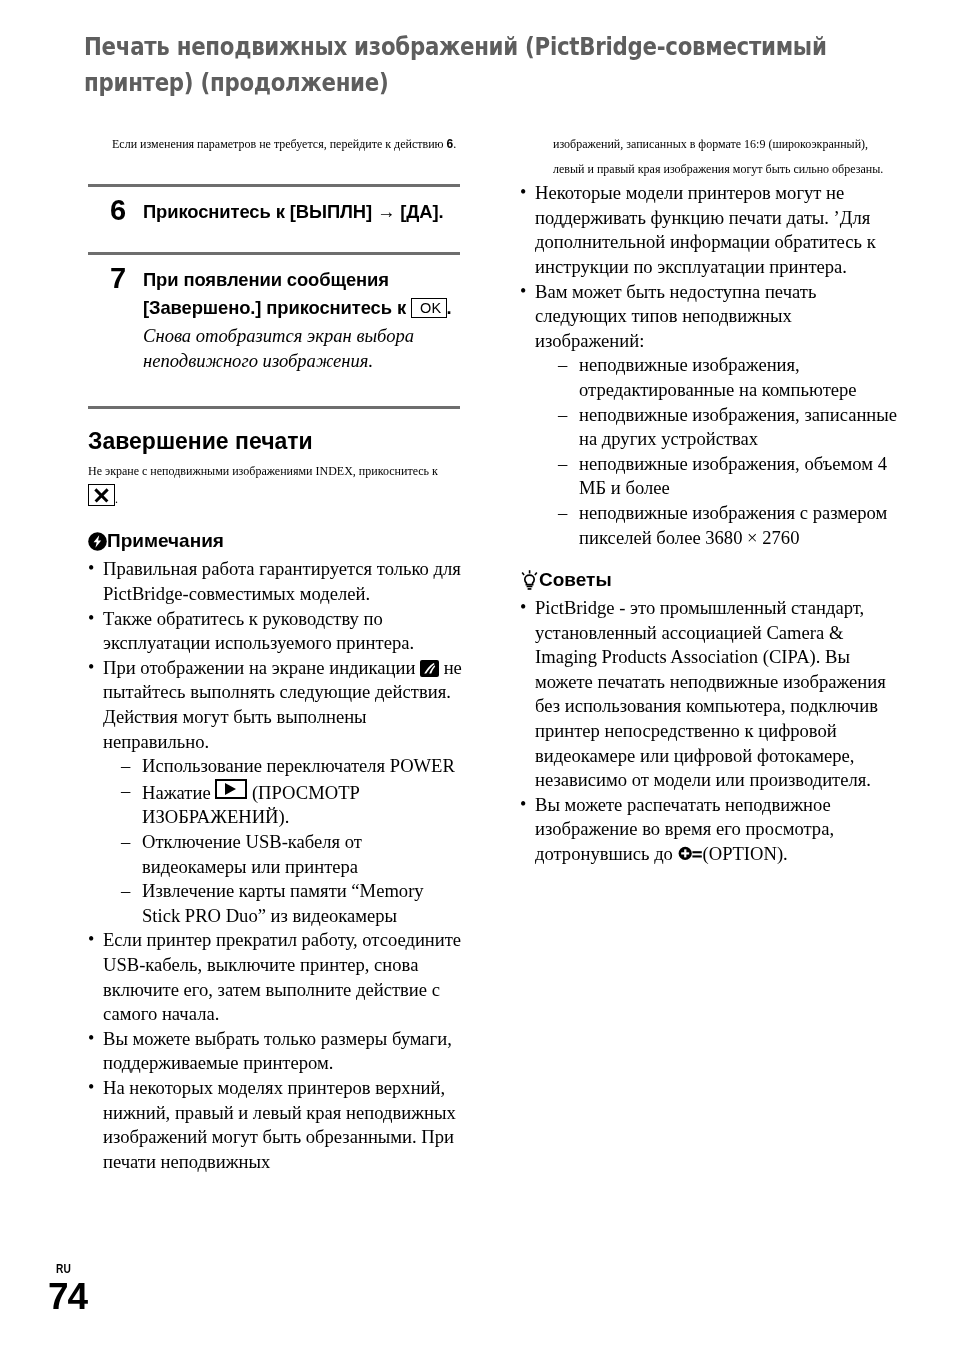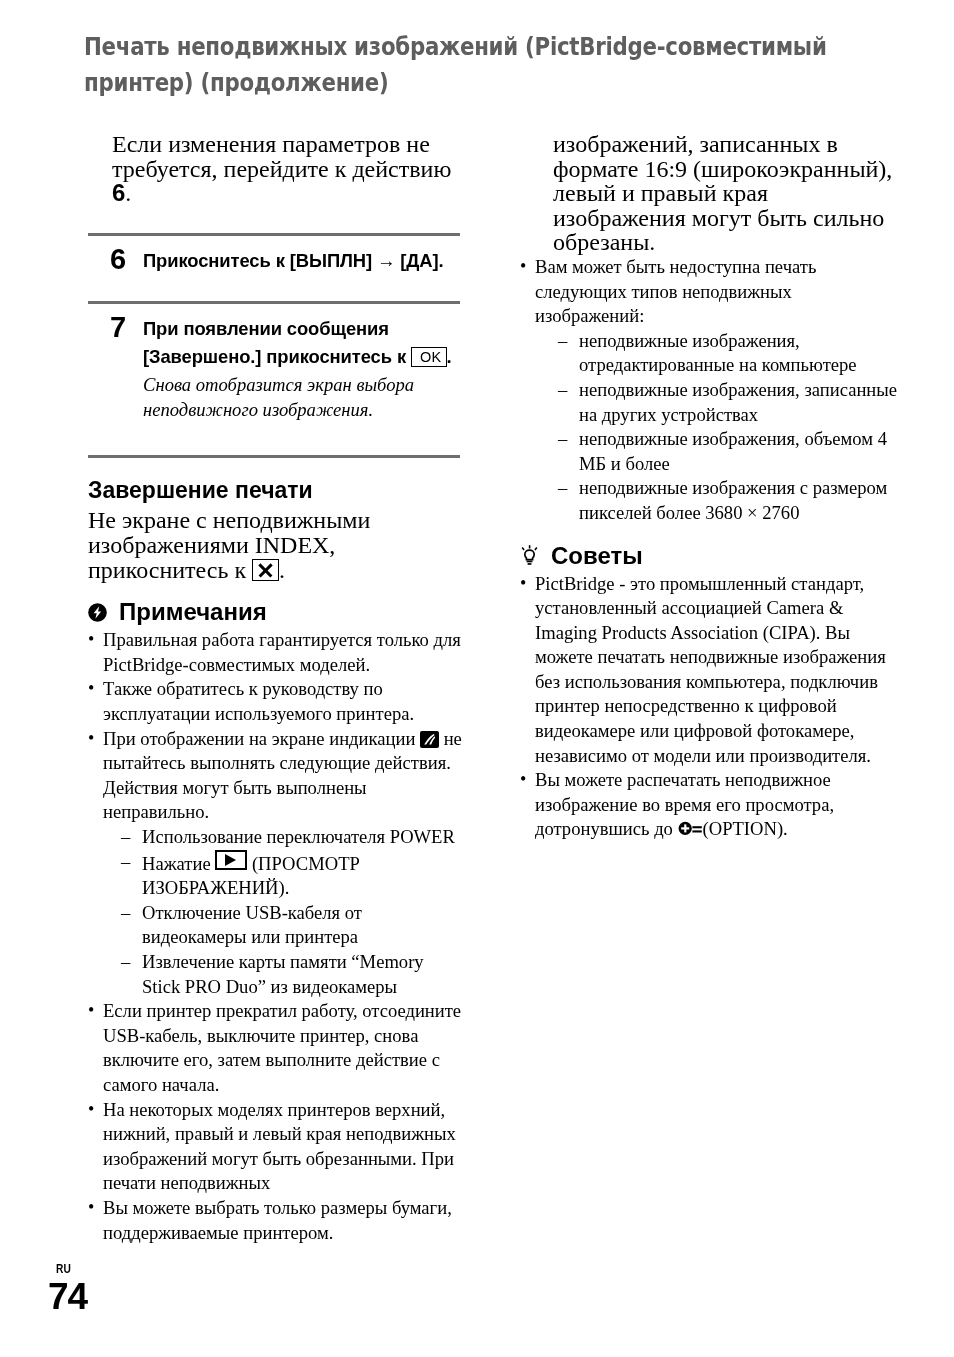--- a/index.html
+++ b/index.html
@@ -36,21 +36,21 @@
   .column {
     position: absolute;
     top: 132px;
     width: 380px;
   }
   #col-left  { left: 112px; width: 350px; }
   #col-right { left: 520px; width: 382px; }
 
   
   .para {
-    font-size: 24px;
+    font-size: 12px;
     line-height: 24.6px;
     margin: 0 0 0 0;
     text-align: left;
   }
 
   .rule {
     border: 0;
     border-top: 3px solid #6e6e6e;
     margin: 0;
     width: 372px;
@@ -91,24 +91,24 @@
     font-weight: bold;
     font-size: 23px;
     line-height: 26px;
     margin-left: -24px;
   }
 
   
   .callout-head {
     display: flex;
     align-items: center;
-    gap: 12px;
-    font-family: "Liberation Sans", "DejaVu Sans", sans-serif;
-    font-weight: bold;
-    font-size: 24px;
+    gap: 0;
+    font-family: "Liberation Sans", "DejaVu Sans", sans-serif;
+    font-weight: bold;
+    font-size: 19px;
     line-height: 22px;
     margin-left: -24px;
   }
 
   
   ul.bul, ul.dash {
     list-style: none;
     margin: 0;
     padding: 0;
   }
@@ -317,30 +317,31 @@
 
   <ul class="dash">
     <li>Использование переключателя POWER</li>
     <li><span>Нажатие </span><span class="boxed-play"></span><span> (ПРОСМОТР ИЗОБРАЖЕНИЙ).</span></li>
     <li>Отключение USB-кабеля от видеокамеры или принтера</li>
     <li>Извлечение карты памяти “Memory Stick PRO Duo” из видеокамеры</li>
   </ul>
 
   <ul class="bul">
     <li>Если принтер прекратил работу, отсоедините USB-кабель, выключите принтер, снова включите его, затем выполните действие с самого начала.</li>
+    <li>Вы можете выбрать только размеры бумаги, поддерживаемые принтером.</li>
     <li>На некоторых моделях принтеров верхний, нижний, правый и левый края неподвижных изображений могут быть обрезанными. При печати неподвижных</li>
-    <li>Вы можете выбрать только размеры бумаги, поддерживаемые принтером.</li>
   </ul>
 </div>
 
 <div class="column" id="col-right">
 
   <p class="para" style="margin-left:33px">изображений, записанных в формате 16:9 (широкоэкранный), левый и правый края изображения могут быть сильно обрезаны.</p>
 
   <ul class="bul" style="margin-left:24px">
+    <li>Некоторые модели принтеров могут не поддерживать функцию печати даты. ’Для дополнительной информации обратитесь к инструкции по эксплуатации принтера.</li>
     <li>Вам может быть недоступна печать следующих типов неподвижных изображений:</li>
   </ul>
 
   <ul class="dash rt" style="margin-left:24px">
     <li>неподвижные изображения, отредактированные на компьютере</li>
     <li>неподвижные изображения, записанные на других устройствах</li>
     <li>неподвижные изображения, объемом 4 МБ и более</li>
     <li>неподвижные изображения с размером пикселей более 3680 × 2760</li>
   </ul>
 

